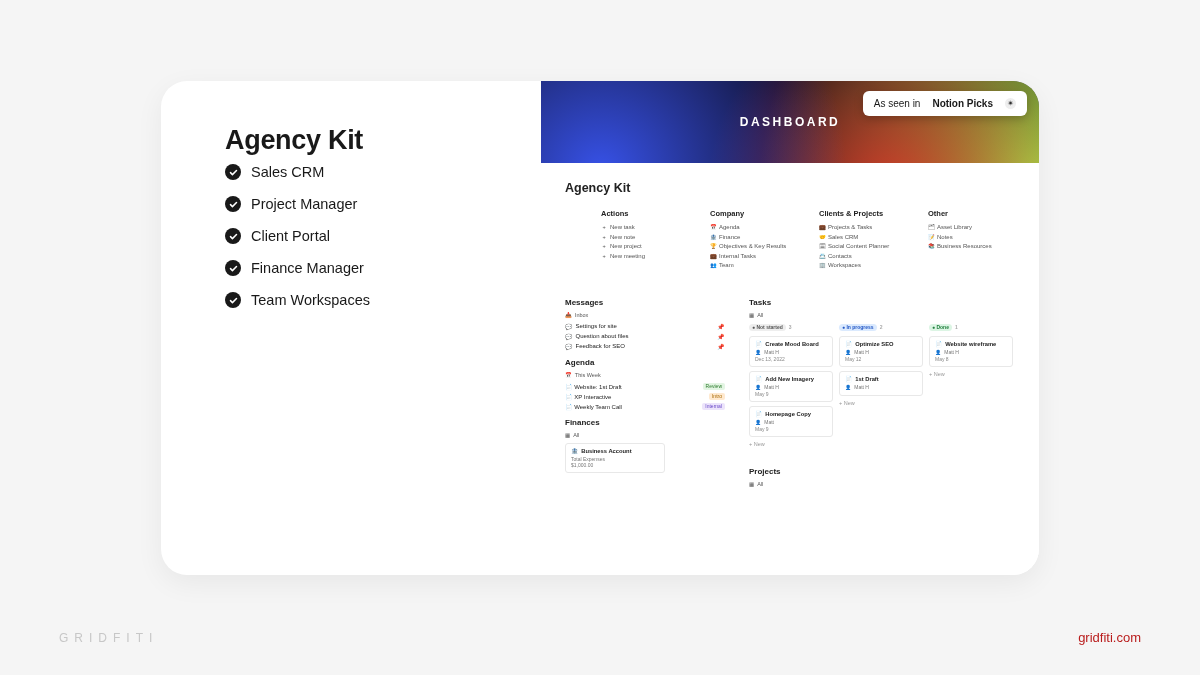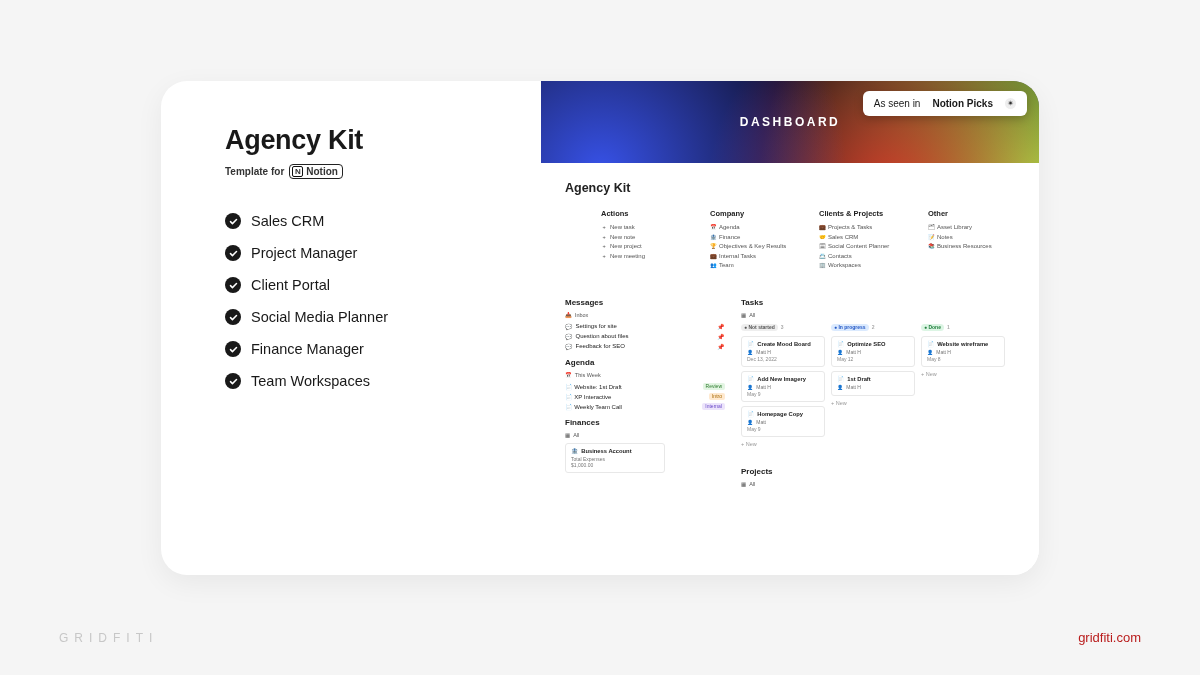--- a/index.html
+++ b/index.html
@@ -129,21 +129,21 @@
   .row .ic { width: 6px; text-align: center; font-size: 5.5px; }
 
   .sec-h { font-size: 8px; font-weight: 700; margin: 8px 0 5px; }
   .msg-list .mrow {
     display: flex; align-items: center; justify-content: space-between;
     font-size: 6px; margin-bottom: 3px;
   }
   .mrow .ml { display:flex; align-items:center; gap:3px; }
   .pin { color: #c77; font-size: 6px; }
 
-  .lower { display: flex; gap: 16px; }
+  .lower { display: flex; gap: 24px; }
   .lower-left { width: 160px; }
   .lower-right { flex: 1; }
 
   .agenda .arow {
     display:flex; align-items:center; justify-content:space-between;
     font-size: 6px; margin-bottom: 3px;
   }
   .tag { font-size: 5px; padding: 0.5px 3px; border-radius: 2px; }
   .tag.review { background: #e3f5e3; color: #2a7a2a; }
   .tag.intro { background: #ffe9cf; color: #a56800; }
@@ -192,27 +192,20 @@
     font-size: 13px; color: #b91c1c; font-weight: 500;
   }
 </style>
 </head>
 <body>
 
 <div class="card">
 
   <div class="left">
     <h1 class="title">Agency Kit</h1>
-    <div class="subtitle">
-      <span>Template for</span>
-      <span class="notion-badge">
-        <span class="n">N</span>
-        <span>Notion</span>
-      </span>
-    </div>
     <ul class="features">
       <li>
           <span class="check">
             <svg viewBox="0 0 12 12">
               <path d="M2 6.2 4.6 8.8 10 3.4" stroke="#fff" stroke-width="2" fill="none" stroke-linecap="round" stroke-linejoin="round"></path>
             </svg>
           </span>
           <span>Sales CRM</span>
         </li>
       <li>
@@ -230,28 +223,20 @@
             </svg>
           </span>
           <span>Client Portal</span>
         </li>
       <li>
           <span class="check">
             <svg viewBox="0 0 12 12">
               <path d="M2 6.2 4.6 8.8 10 3.4" stroke="#fff" stroke-width="2" fill="none" stroke-linecap="round" stroke-linejoin="round"></path>
             </svg>
           </span>
-          <span>Social Media Planner</span>
-        </li>
-      <li>
-          <span class="check">
-            <svg viewBox="0 0 12 12">
-              <path d="M2 6.2 4.6 8.8 10 3.4" stroke="#fff" stroke-width="2" fill="none" stroke-linecap="round" stroke-linejoin="round"></path>
-            </svg>
-          </span>
           <span>Finance Manager</span>
         </li>
       <li>
           <span class="check">
             <svg viewBox="0 0 12 12">
               <path d="M2 6.2 4.6 8.8 10 3.4" stroke="#fff" stroke-width="2" fill="none" stroke-linecap="round" stroke-linejoin="round"></path>
             </svg>
           </span>
           <span>Team Workspaces</span>
         </li>

